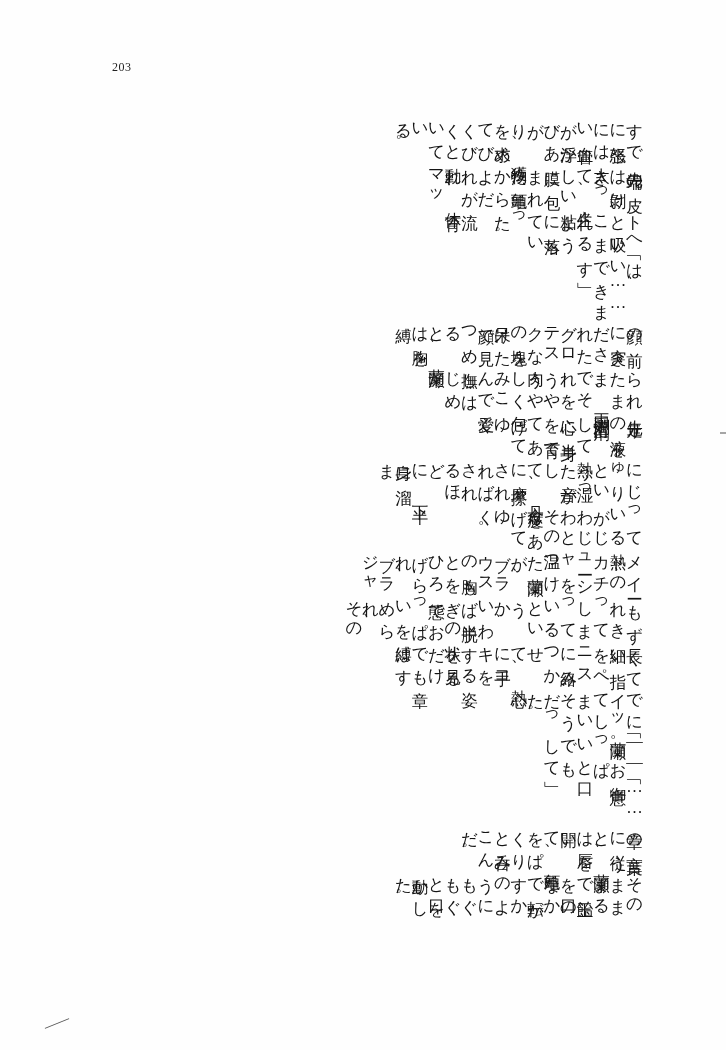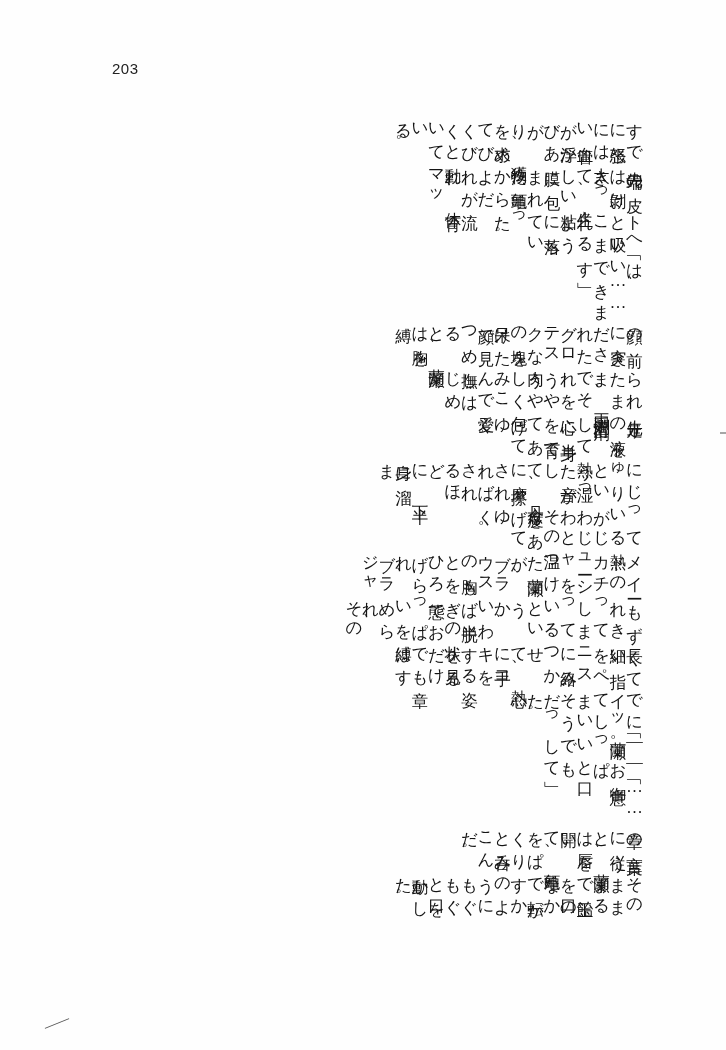--- a/index.html
+++ b/index.html
@@ -23,24 +23,24 @@
     width: 726px;
     height: 1050px;
     background: #fefefe;
   }
 
   
   .page-number {
     position: absolute;
     left: 112px;
     top: 60px;
-    font-size: 15px;
+    font-size: 12px;
     letter-spacing: 0.5px;
     color: #222;
-    font-family: Liberation Sans, sans-serif;
+    font-family: Liberation Serif, serif;
   }
 
   
   .text-block {
     position: absolute;
     top: 112px;
     right: 84px;
     height: 800px;
     display: flex;
     flex-direction: row;

